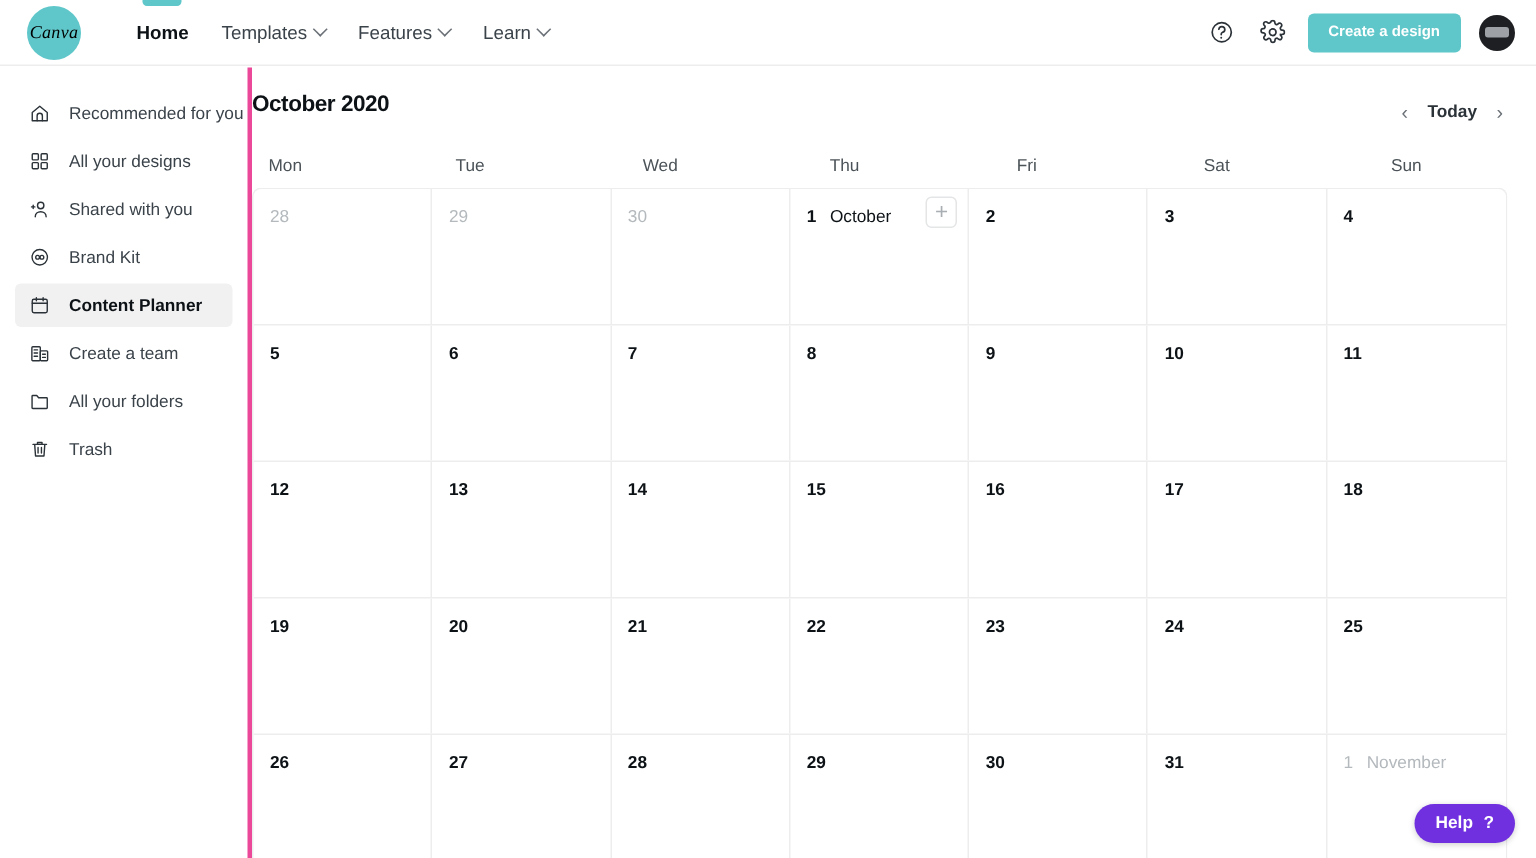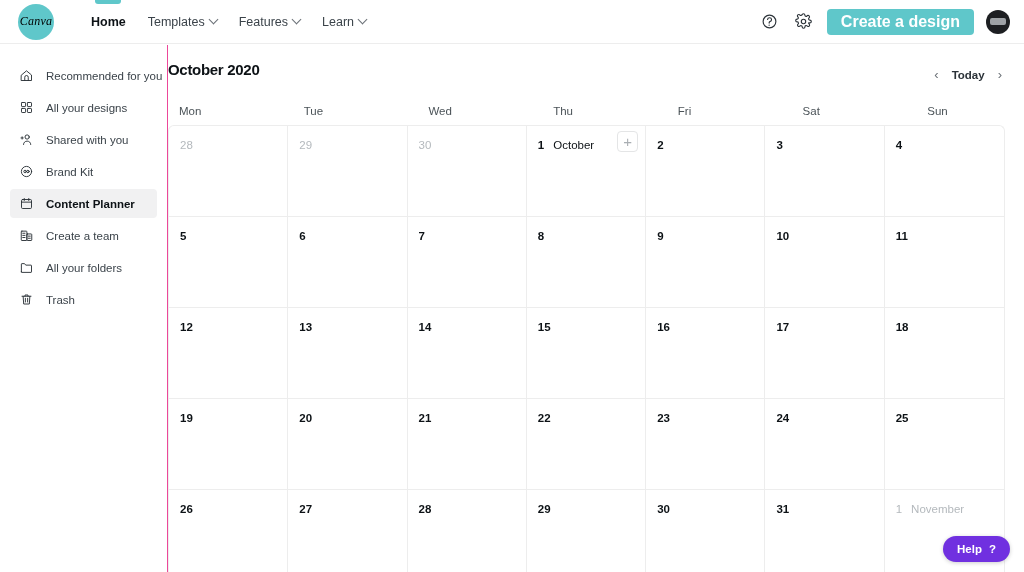--- a/index.html
+++ b/index.html
@@ -74,21 +74,21 @@
   }
   .icon-btn {
     width: 22px; height: 22px;
     display: flex; align-items: center; justify-content: center;
     cursor: pointer;
     color: #2b3238;
   }
   .cta {
     background: #5fc7ca;
     color: #ffffff;
-    font-size: 16px;
+    font-size: 10px;
     font-weight: bold;
     border: none;
     border-radius: 4px;
     padding: 0 14px;
     height: 26px;
     cursor: pointer;
     font-family: "Liberation Sans", sans-serif;
     white-space: nowrap;
   }
   .avatar {
@@ -106,21 +106,21 @@
     width: 16px; height: 7px;
     background: #9ea2a6;
     border-radius: 2px;
   }
 
   
   .sidebar {
     position: absolute; top: 45px; left: 0;
     width: 168px; height: 527px;
     background: #ffffff;
-    border-right: 1px solid #ec4899;
+    border-right: 3px solid #ec4899;
     padding-top: 16px;
   }
   .side-item {
     display: flex; align-items: center;
     height: 29px;
     margin: 0 10px 0 10px;
     padding-left: 6px;
     border-radius: 4px;
     cursor: pointer;
     color: #3b434a;

